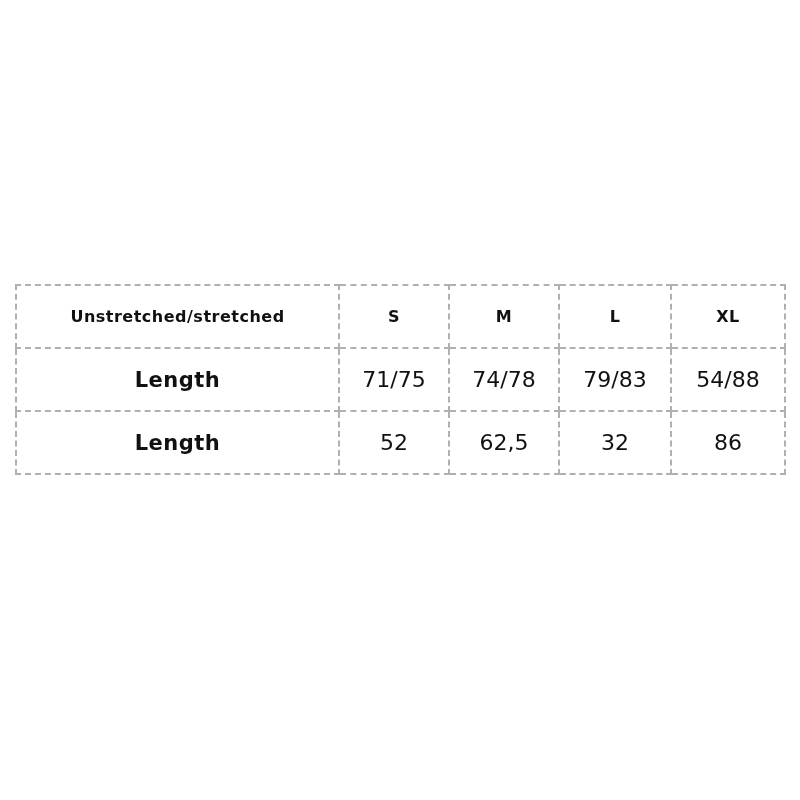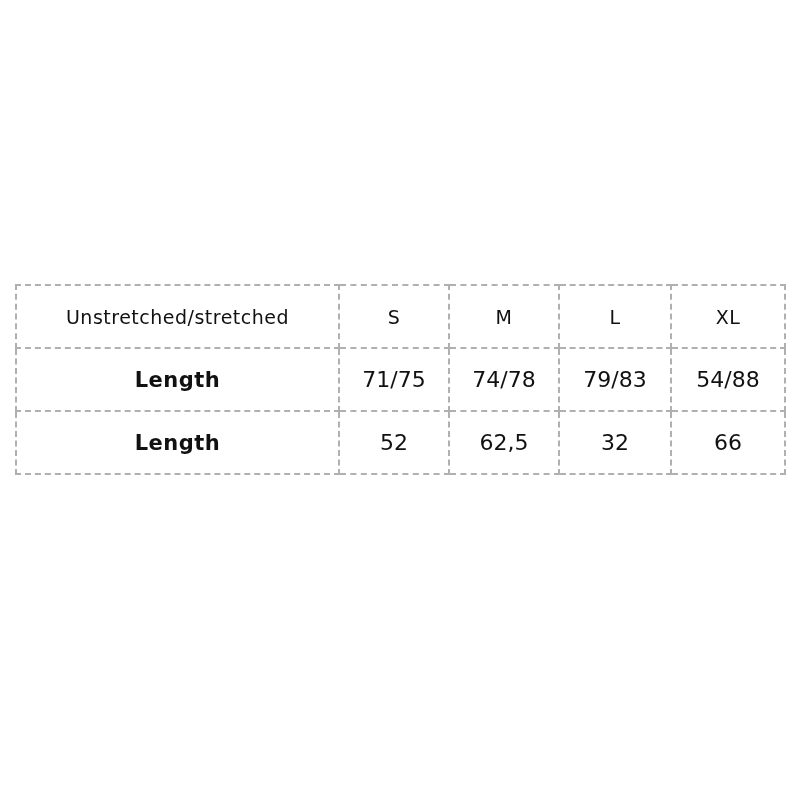--- a/index.html
+++ b/index.html
@@ -29,22 +29,22 @@
     text-align: center;
     vertical-align: middle;
     padding: 0;
     background: #ffffff;
     overflow: hidden;
   }
   table.size-chart tr {
     height: 63px;
   }
   th.header-cell {
-    font-weight: normal;
-    font-size: 19px;
+    font-weight: bold;
+    font-size: 16px;
     letter-spacing: 0.5px;
   }
   th.row-label {
     font-weight: bold;
     font-size: 21px;
     letter-spacing: 0.5px;
   }
   td.value-cell {
     font-weight: normal;
     font-size: 22px;
@@ -75,17 +75,17 @@
         <td class="value-cell">71/75</td>
         <td class="value-cell">74/78</td>
         <td class="value-cell">79/83</td>
         <td class="value-cell">54/88</td>
       </tr>
       <tr>
         <th class="row-label">Length</th>
         <td class="value-cell">52</td>
         <td class="value-cell">62,5</td>
         <td class="value-cell">32</td>
-        <td class="value-cell">66</td>
+        <td class="value-cell">86</td>
       </tr>
     </tbody>
   </table>
 </div>
 
 </body></html>

